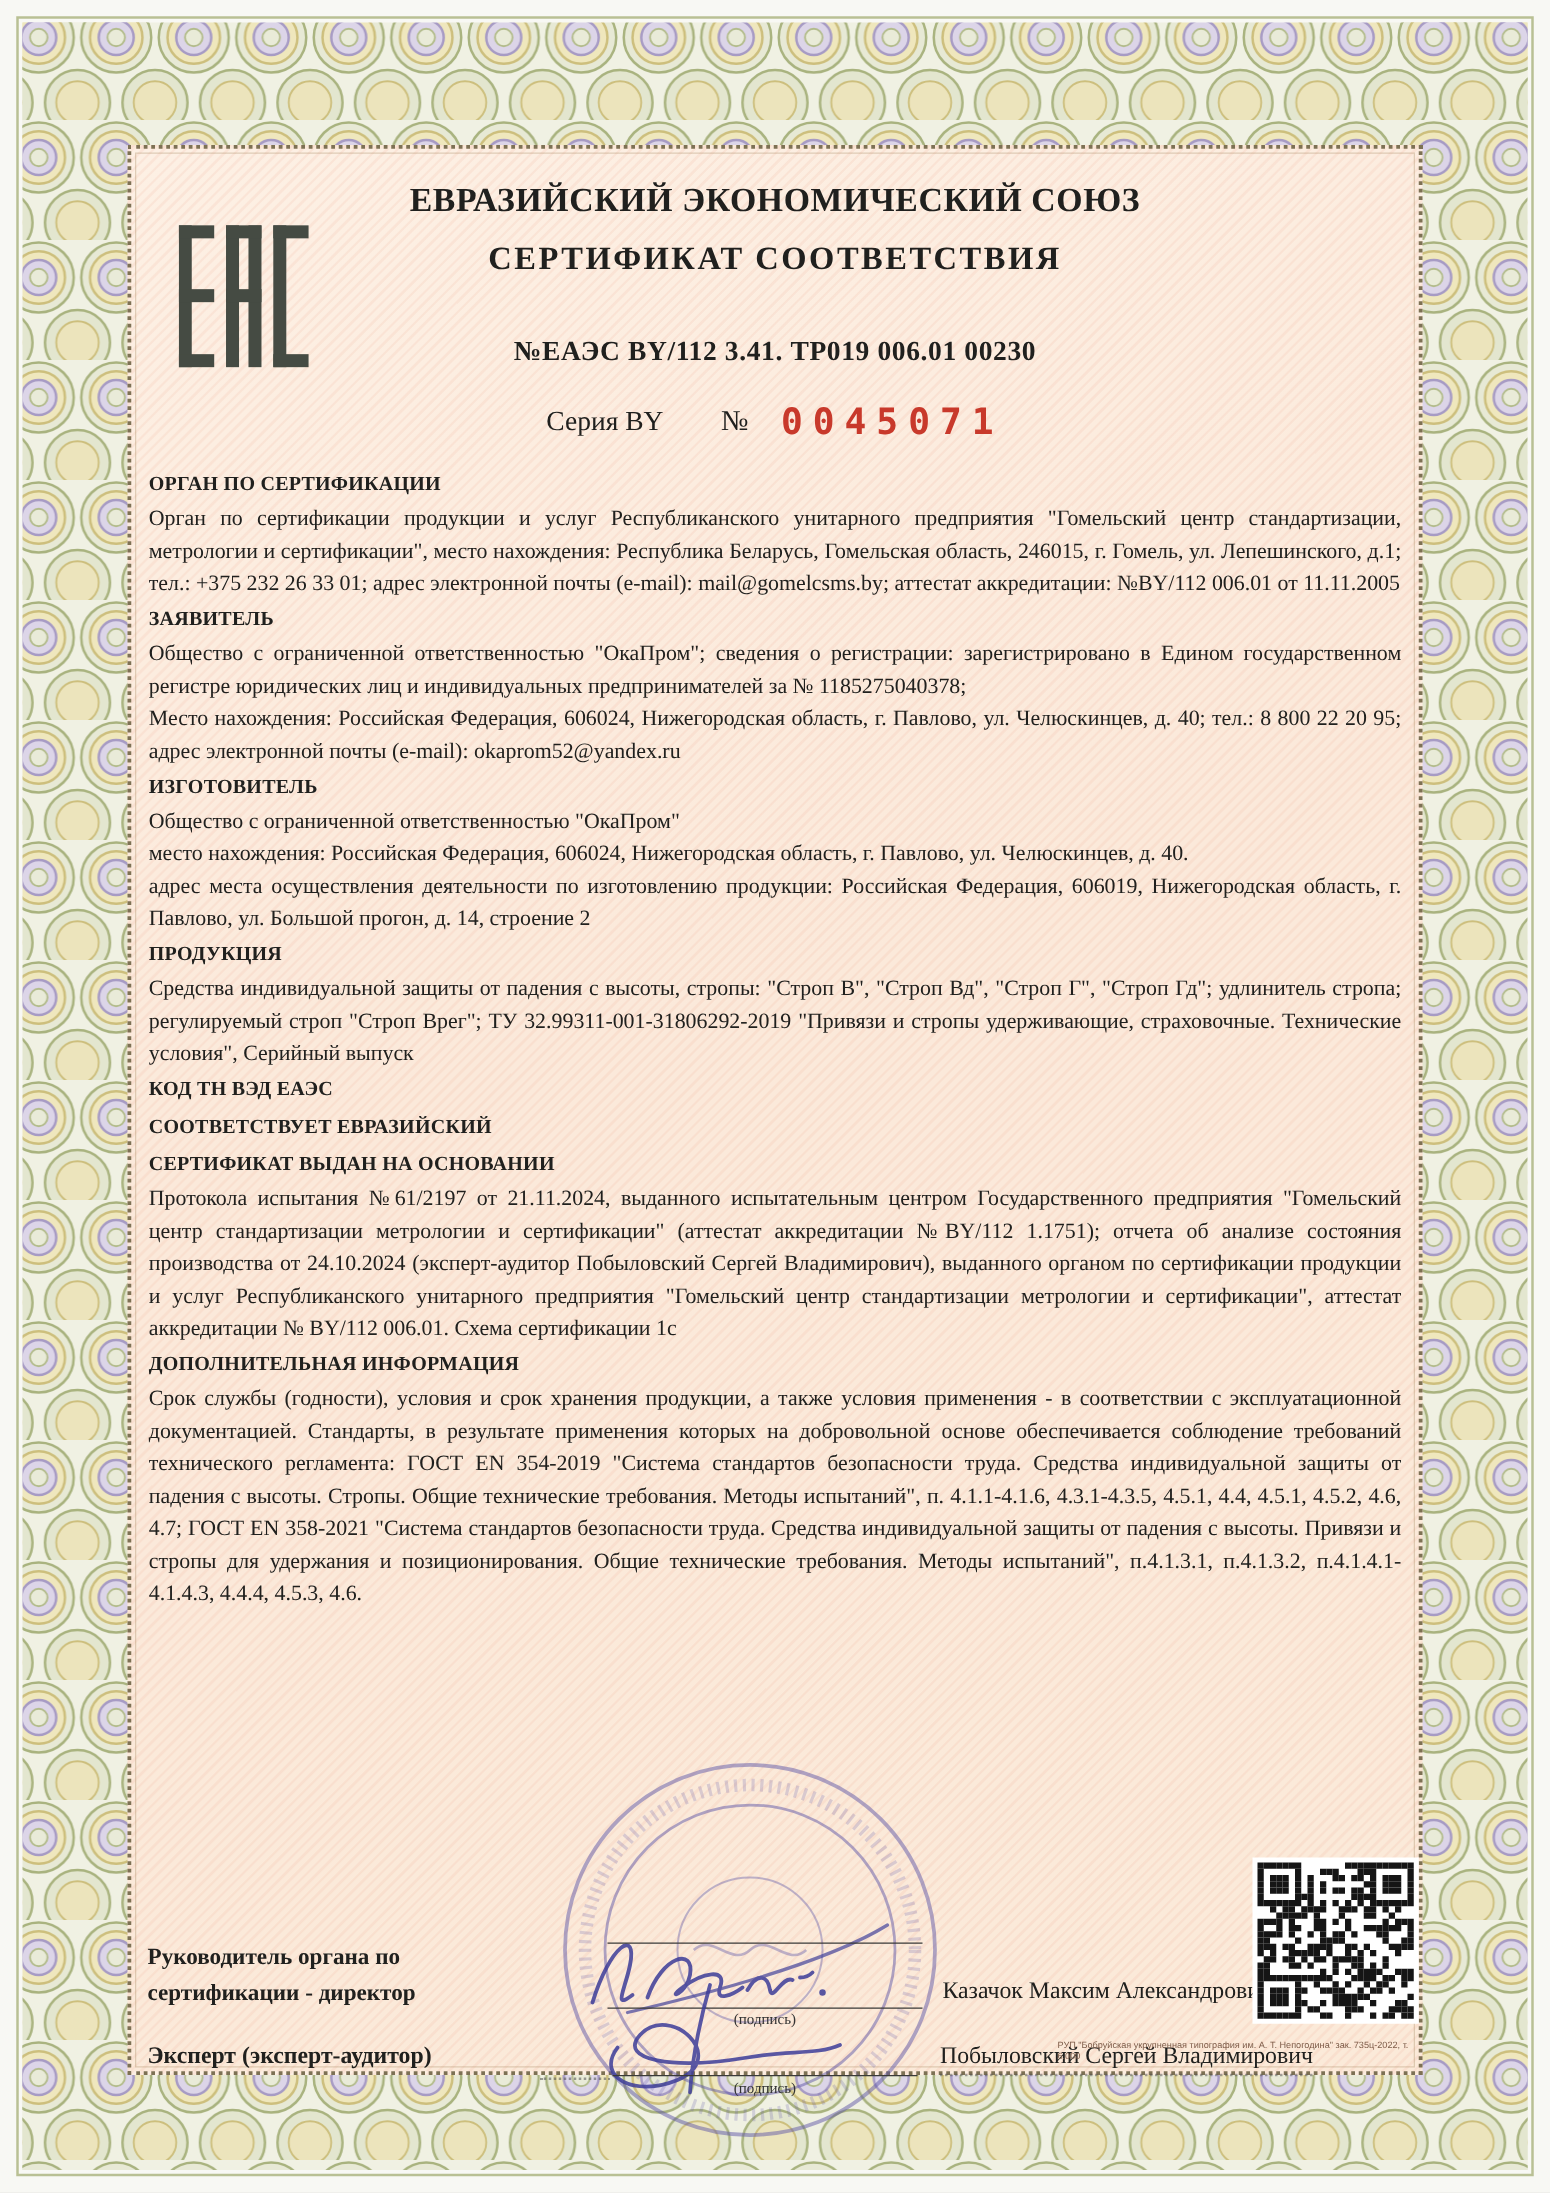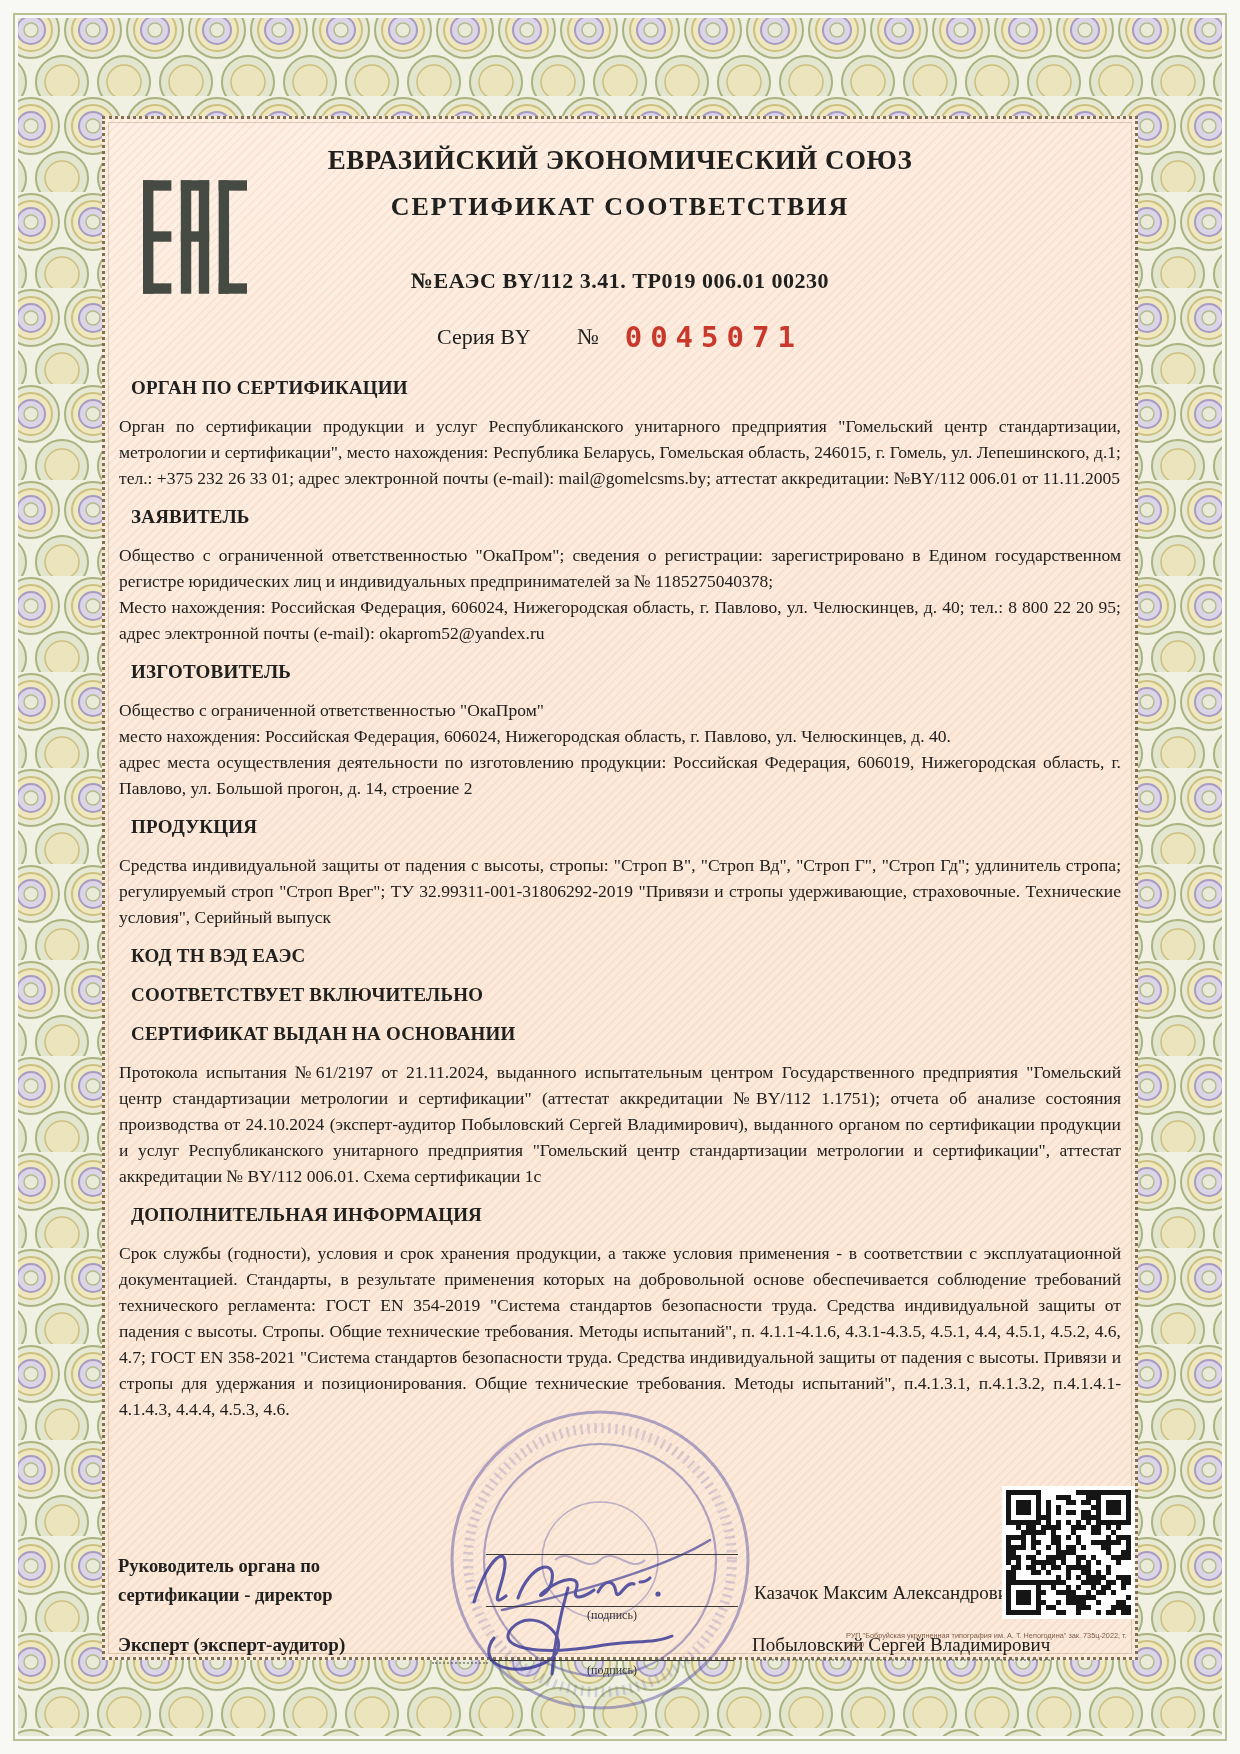--- a/index.html
+++ b/index.html
@@ -19,21 +19,21 @@
   .eac-logo{position:absolute;left:38px;top:58px;}
   .h-number{margin-top:46px;text-align:center;font-size:22px;font-weight:bold;letter-spacing:.5px;}
   .h-series{margin-top:26px;display:flex;justify-content:center;align-items:center;}
   .series-label{font-size:22px;}
   .numero{font-size:23px;margin-left:46px;}
   .series-number{font-family:"DejaVu Sans Mono",monospace;font-size:29px;font-weight:bold;
                  color:#c8392b;letter-spacing:8px;margin-left:26px;}
   
   .sections{margin-top:20px;}
   .section{margin-top:3px;}
-  .section h3{margin:12px;font-size:19px;line-height:27px;font-weight:bold;letter-spacing:.2px;}
+  .section h3{margin:0;font-size:16px;line-height:27px;font-weight:bold;letter-spacing:.2px;}
   .section p{margin:0;font-size:17.5px;line-height:26px;text-align:justify;}
   .section p.noj{text-align:left;}
   
   .bottom{position:absolute;left:0;top:0;width:1240px;height:1754px;z-index:2;pointer-events:none;}
   .validity{position:absolute;left:118px;top:1506px;font-size:20.5px;font-weight:bold;white-space:nowrap;}
   .validity .v-gap{margin-right:14px;}
   .v-date{border-bottom:2px solid #222;padding:0 8px;margin-right:14px;}
   .role-head{position:absolute;left:118px;top:1552px;width:290px;font-size:18.5px;font-weight:bold;line-height:29px;}
   .role-expert{position:absolute;left:118px;top:1634px;font-size:19px;font-weight:bold;}
   .sig-line{position:absolute;border-bottom:1.6px solid #3a3a38;}
@@ -122,21 +122,21 @@
         <p>адрес места осуществления деятельности по изготовлению продукции: Российская Федерация, 606019, Нижегородская область, г. Павлово, ул. Большой прогон, д. 14, строение 2</p>
       </div>
       <div class="section">
         <h3>ПРОДУКЦИЯ</h3>
         <p>Средства индивидуальной защиты от падения с высоты, стропы: "Строп В", "Строп Вд", "Строп Г", "Строп Гд"; удлинитель стропа; регулируемый строп "Строп Врег"; ТУ 32.99311-001-31806292-2019 "Привязи и стропы удерживающие, страховочные. Технические условия", Серийный выпуск</p>
       </div>
       <div class="section">
         <h3>КОД ТН ВЭД ЕАЭС</h3>
       </div>
       <div class="section">
-        <h3>СООТВЕТСТВУЕТ ВКЛЮЧИТЕЛЬНО</h3>
+        <h3>СООТВЕТСТВУЕТ ЕВРАЗИЙСКИЙ</h3>
       </div>
       <div class="section">
         <h3>СЕРТИФИКАТ ВЫДАН НА ОСНОВАНИИ</h3>
         <p>Протокола испытания №61/2197 от 21.11.2024, выданного испытательным центром Государственного предприятия "Гомельский центр стандартизации метрологии и сертификации" (аттестат аккредитации №BY/112 1.1751); отчета об анализе состояния производства от 24.10.2024 (эксперт-аудитор Побыловский Сергей Владимирович), выданного органом по сертификации продукции и услуг Республиканского унитарного предприятия "Гомельский центр стандартизации метрологии и сертификации", аттестат аккредитации № BY/112 006.01. Схема сертификации 1с</p>
       </div>
       <div class="section">
         <h3>ДОПОЛНИТЕЛЬНАЯ ИНФОРМАЦИЯ</h3>
         <p>Срок службы (годности), условия и срок хранения продукции, а также условия применения - в соответствии с эксплуатационной документацией. Стандарты, в результате применения которых на добровольной основе обеспечивается соблюдение требований технического регламента: ГОСТ EN 354-2019 "Система стандартов безопасности труда. Средства индивидуальной защиты от падения с высоты. Стропы. Общие технические требования. Методы испытаний", п. 4.1.1-4.1.6, 4.3.1-4.3.5, 4.5.1, 4.4, 4.5.1, 4.5.2, 4.6, 4.7; ГОСТ EN 358-2021 "Система стандартов безопасности труда. Средства индивидуальной защиты от падения с высоты. Привязи и стропы для удержания и позиционирования. Общие технические требования. Методы испытаний", п.4.1.3.1, п.4.1.3.2, п.4.1.4.1-4.1.4.3, 4.4.4, 4.5.3, 4.6.</p>
       </div>
     </div>

